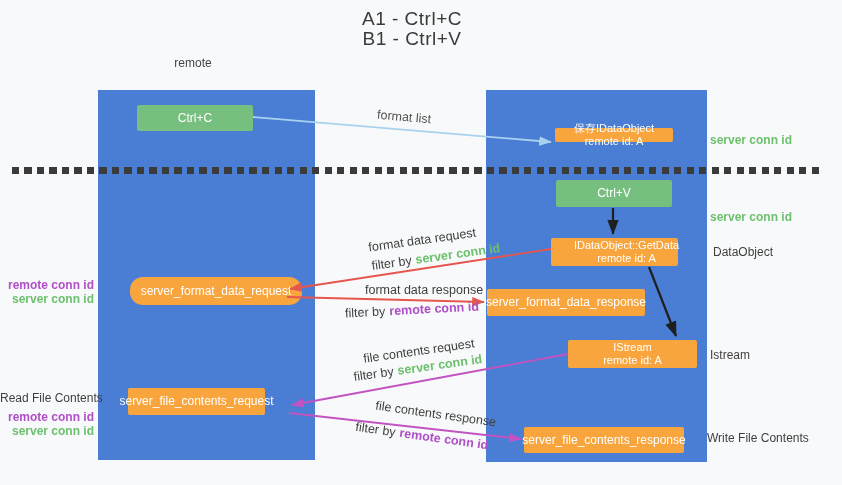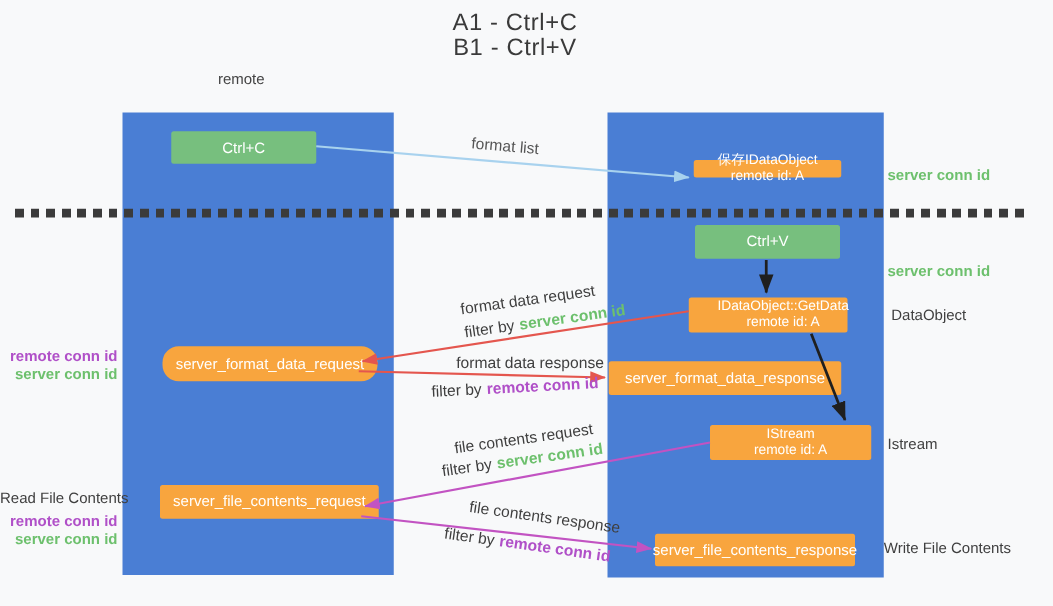--- a/index.html
+++ b/index.html
@@ -25,23 +25,23 @@
          border-radius:2px; font-size:12px; line-height:13px; }
   .box.green  { background:#77bf7e; }
   .box.orange { background:#f8a53e; }
   .box.two-line { font-size:11px; }
 
   .b-ctrl-c   { left:137px; top:105px; width:116px; height:26px; }
   .b-save     { left:555px; top:128px; width:118px; height:14px; }
   .b-ctrl-v   { left:556px; top:180px; width:116px; height:27px; }
   .b-getdata  { left:551px; top:238px; width:127px; height:28px;padding-left:24px; }
   .b-fdreq    { left:130px; top:277px; width:172px; height:28px;border-radius:13px; }
-  .b-fdresp   { left:487px; top:289px; width:186px; height:27px; }
+  .b-fdresp   { left:487px; top:289px; width:158px; height:27px; }
   .b-istream  { left:568px; top:340px; width:129px; height:28px; }
-  .b-fcreq    { left:128px; top:388px; width:175px; height:27px; }
+  .b-fcreq    { left:128px; top:388px; width:137px; height:27px; }
   .b-fcresp   { left:524px; top:427px; width:160px; height:26px; }
 
   svg.arrows { position:absolute; left:0; top:0; z-index:4; pointer-events:none; }
 
   .flow-label { position:absolute; z-index:5; white-space:nowrap; font-size:12.5px; color:#3f3f3f; }
   .green-t  { color:#6dc06d; font-weight:700; }
   .purple-t { color:#b050c8; font-weight:700; }
   .flow-label .green-t, .flow-label .purple-t { margin-left:4px; }
 
   .side-label { position:absolute; z-index:5; white-space:nowrap; font-size:12px; color:#3f3f3f; }

